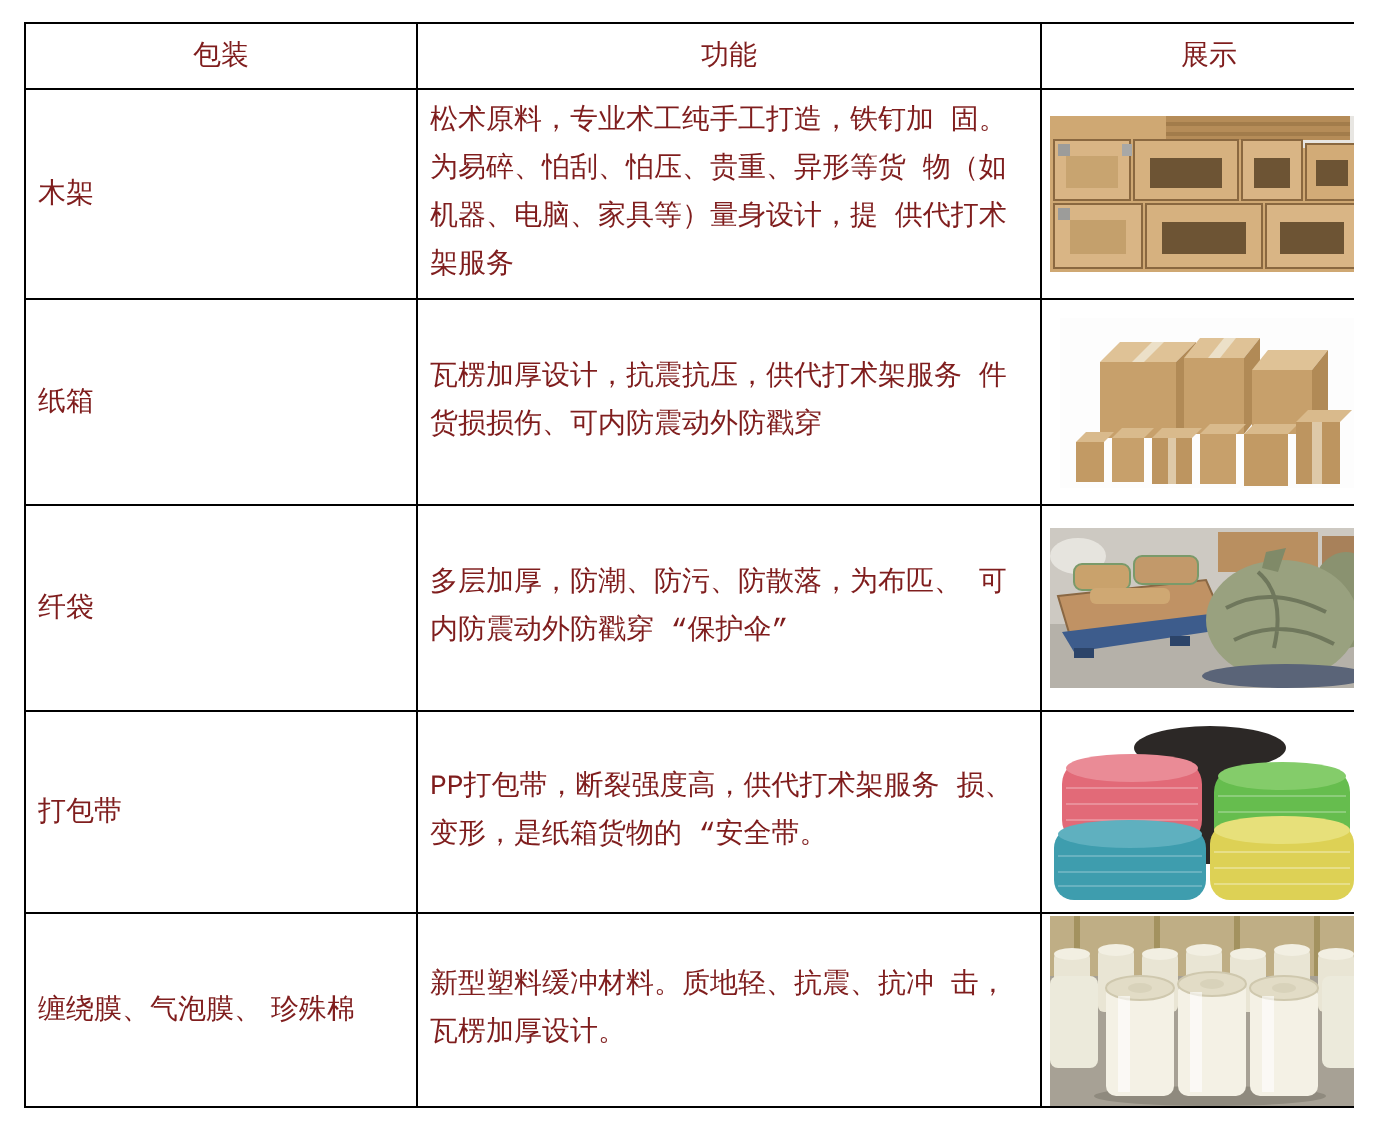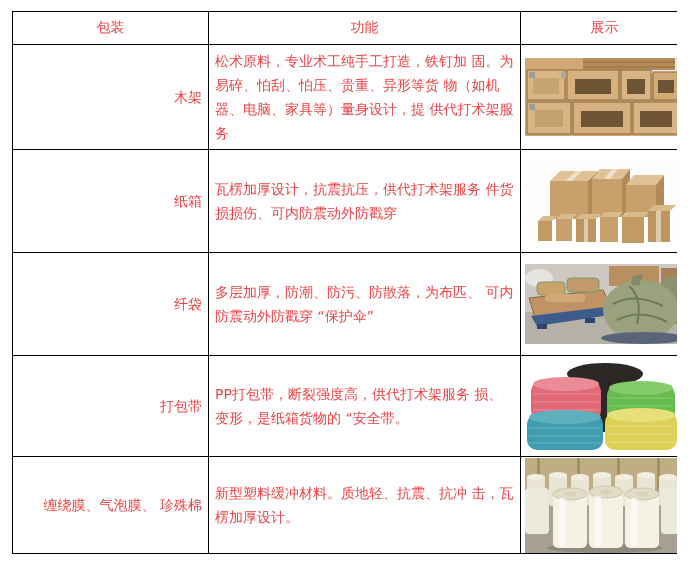--- a/index.html
+++ b/index.html
@@ -1,34 +1,34 @@
 <!DOCTYPE html>
 <html><head>
 <meta charset="utf-8">
 <style>
   html,body{margin:0;padding:0;background:#ffffff;}
   .page{
     position:relative;width:677px;height:570px;background:#ffffff;overflow:hidden;
-    font-family:"DejaVu Sans","Liberation Sans",sans-serif;color:#ef4444;
+    font-family:"DejaVu Sans","Liberation Sans",sans-serif;color:#7f1d1d;
   }
   table.pkg{
     position:absolute;left:12px;top:11px;
     border-collapse:collapse;table-layout:fixed;
     width:676px;
   }
   table.pkg th, table.pkg td{
     border:1px solid #000;
     font-size:14px;font-weight:normal;
     vertical-align:middle;
     overflow:hidden;
   }
   col.c1{width:196px;} col.c2{width:312px;} col.c3{width:168px;}
   th.hd{height:30px;text-align:center;}
-  td.pk{text-align:right;line-height:22px;padding:0 6px;margin-top:48px;}
-  td.fn{text-align:left;line-height:24px;padding:2px 5px 2px 6px;}
+  td.pk{text-align:left;line-height:22px;padding:0 6px;margin-top:48px;}
+  td.fn{text-align:left;line-height:24px;padding:2px 5px 2px 6px;font-family:Liberation Mono, monospace;}
   td.ph{text-align:center;padding:0;}
   td.ph svg{display:block;margin:0 auto;}
 </style>
 </head>
 <body>
 
 <div class="page">
   <table class="pkg">
     <colgroup>
         <col class="c1">

